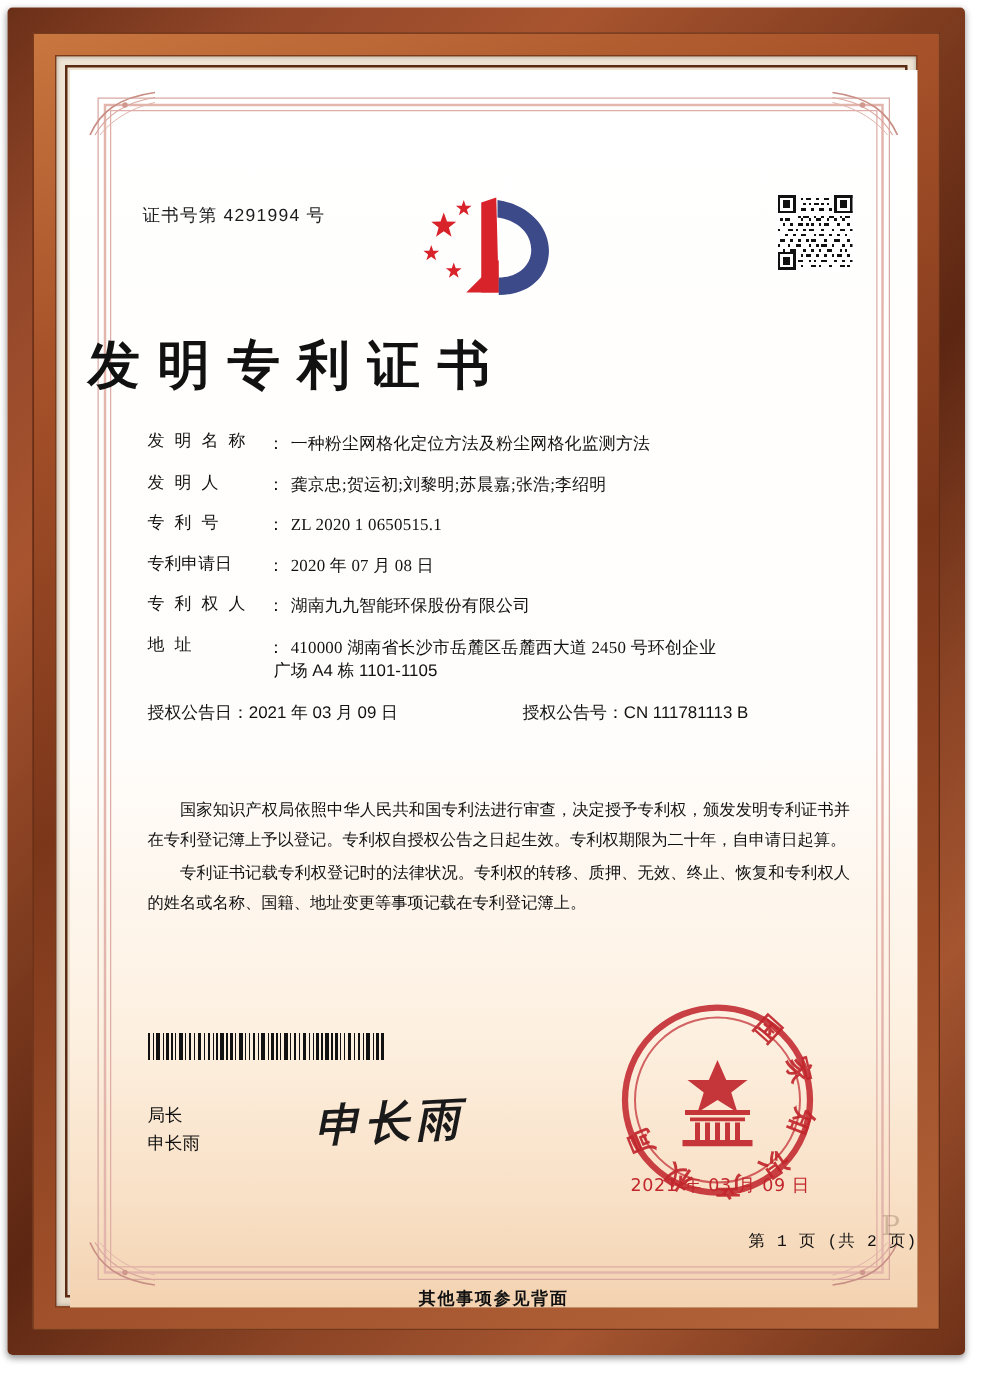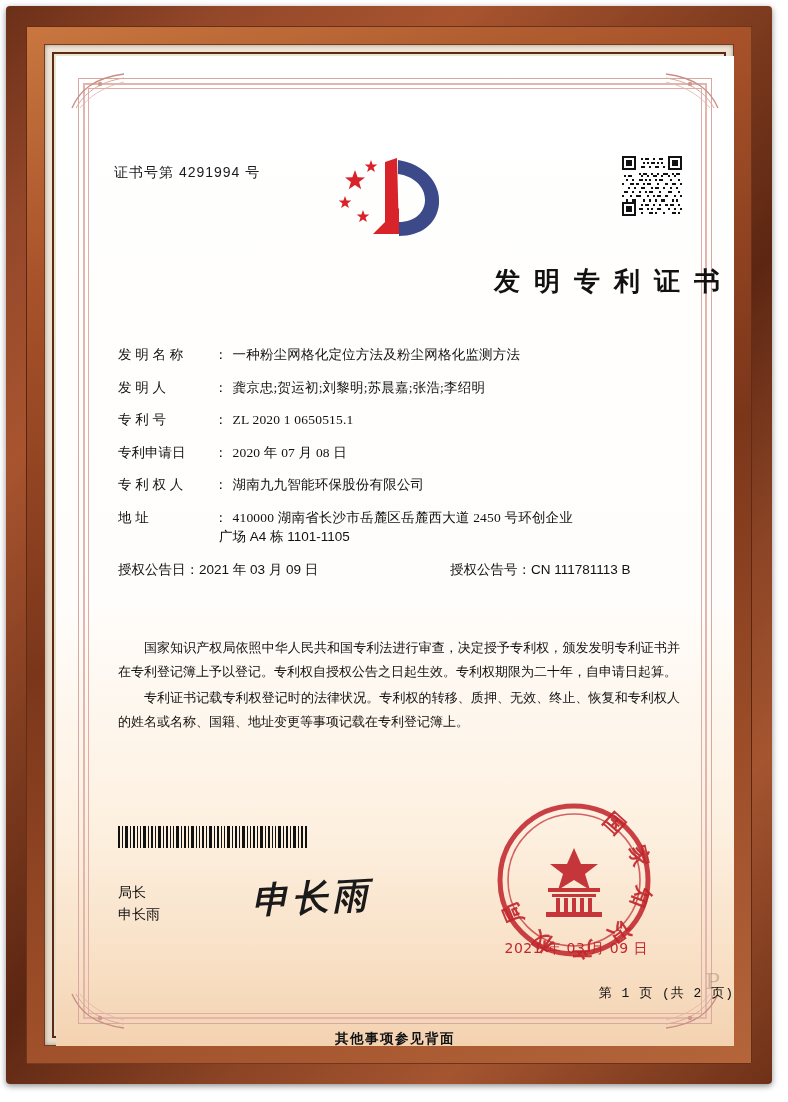--- a/index.html
+++ b/index.html
@@ -124,23 +124,23 @@
     width: 132px;
     height: 96px;
   }
 
   
   .title {
     position: absolute;
     left: 0;
     right: 0;
     top: 208px;
-    text-align: right;
+    text-align: left;
     font-family: "DejaVu Serif", serif;
-    font-size: 26px;
+    font-size: 42px;
     font-weight: 700;
     letter-spacing: 14px;
     color: #111;
     text-indent: 14px;
   }
 
   
   .fields {
     position: absolute;
     left: 62px;
@@ -153,20 +153,21 @@
   .field-row {
     display: flex;
     align-items: flex-start;
     margin-bottom: 19px;
     white-space: nowrap;
   }
   .field-label {
     width: 96px;
     flex: 0 0 96px;
     letter-spacing: 0px;
+    font-family: Liberation Mono, monospace;
   }
   .field-label.spread {
     display: flex;
     justify-content: space-between;
   }
   .field-colon {
     flex: 0 0 auto;
     margin-right: 5px;
   }
   .field-value {
@@ -177,21 +178,20 @@
   .addr-second {
     margin-left: 101px;
     margin-top: -13px;
     margin-bottom: 19px;
     font-size: 13.5px;
   }
   .pub-row {
     display: flex;
     margin-bottom: 14px;
     white-space: nowrap;
-    gap: 32px;
   }
   .pub-left { flex: 0 0 300px; }
   .pub-right { flex: 1 1 auto; }
 
   
   .paras {
     position: absolute;
     left: 62px;
     right: 54px;
     top: 580px;

